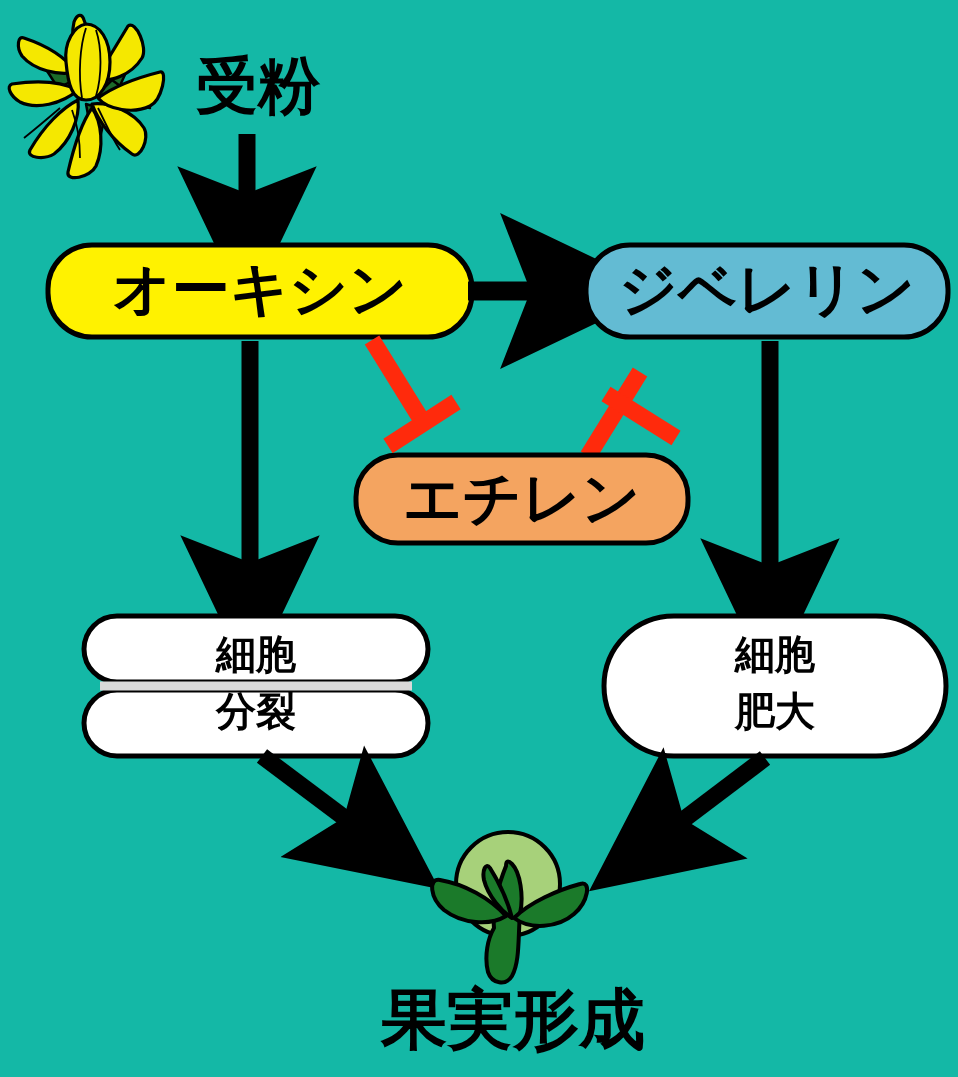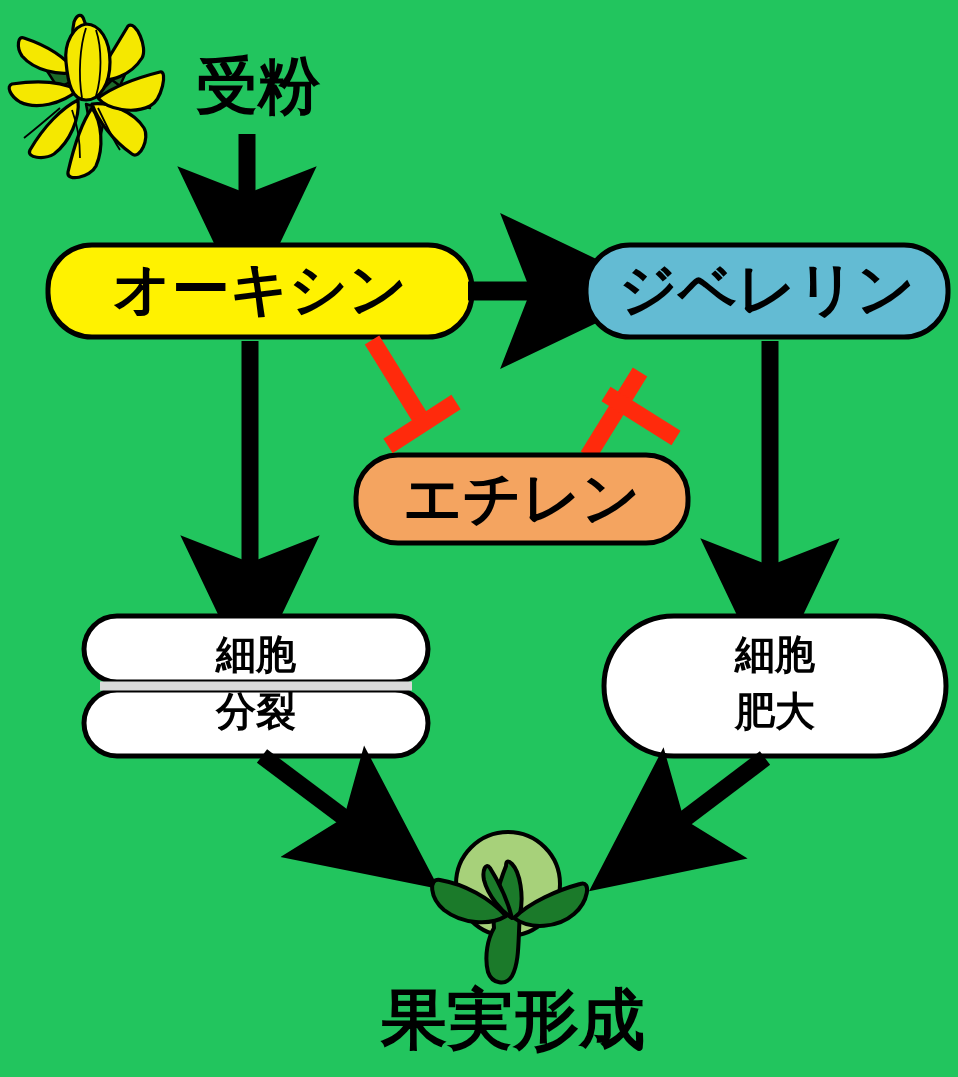--- a/index.html
+++ b/index.html
@@ -10,21 +10,21 @@
   body {
     width: 958px;
     height: 1077px;
     font-family: "Liberation Sans", "DejaVu Sans", sans-serif;
     overflow: hidden;
   }
   #diagram-root {
     position: relative;
     width: 958px;
     height: 1077px;
-    background: #22c55e;
+    background: #14b8a6;
   }
   svg.diagram {
     display: block;
     width: 958px;
     height: 1077px;
   }
   .node-label {
     font-family: "DejaVu Sans", "Liberation Sans", sans-serif;
     font-weight: 700;
     fill: #000000;

